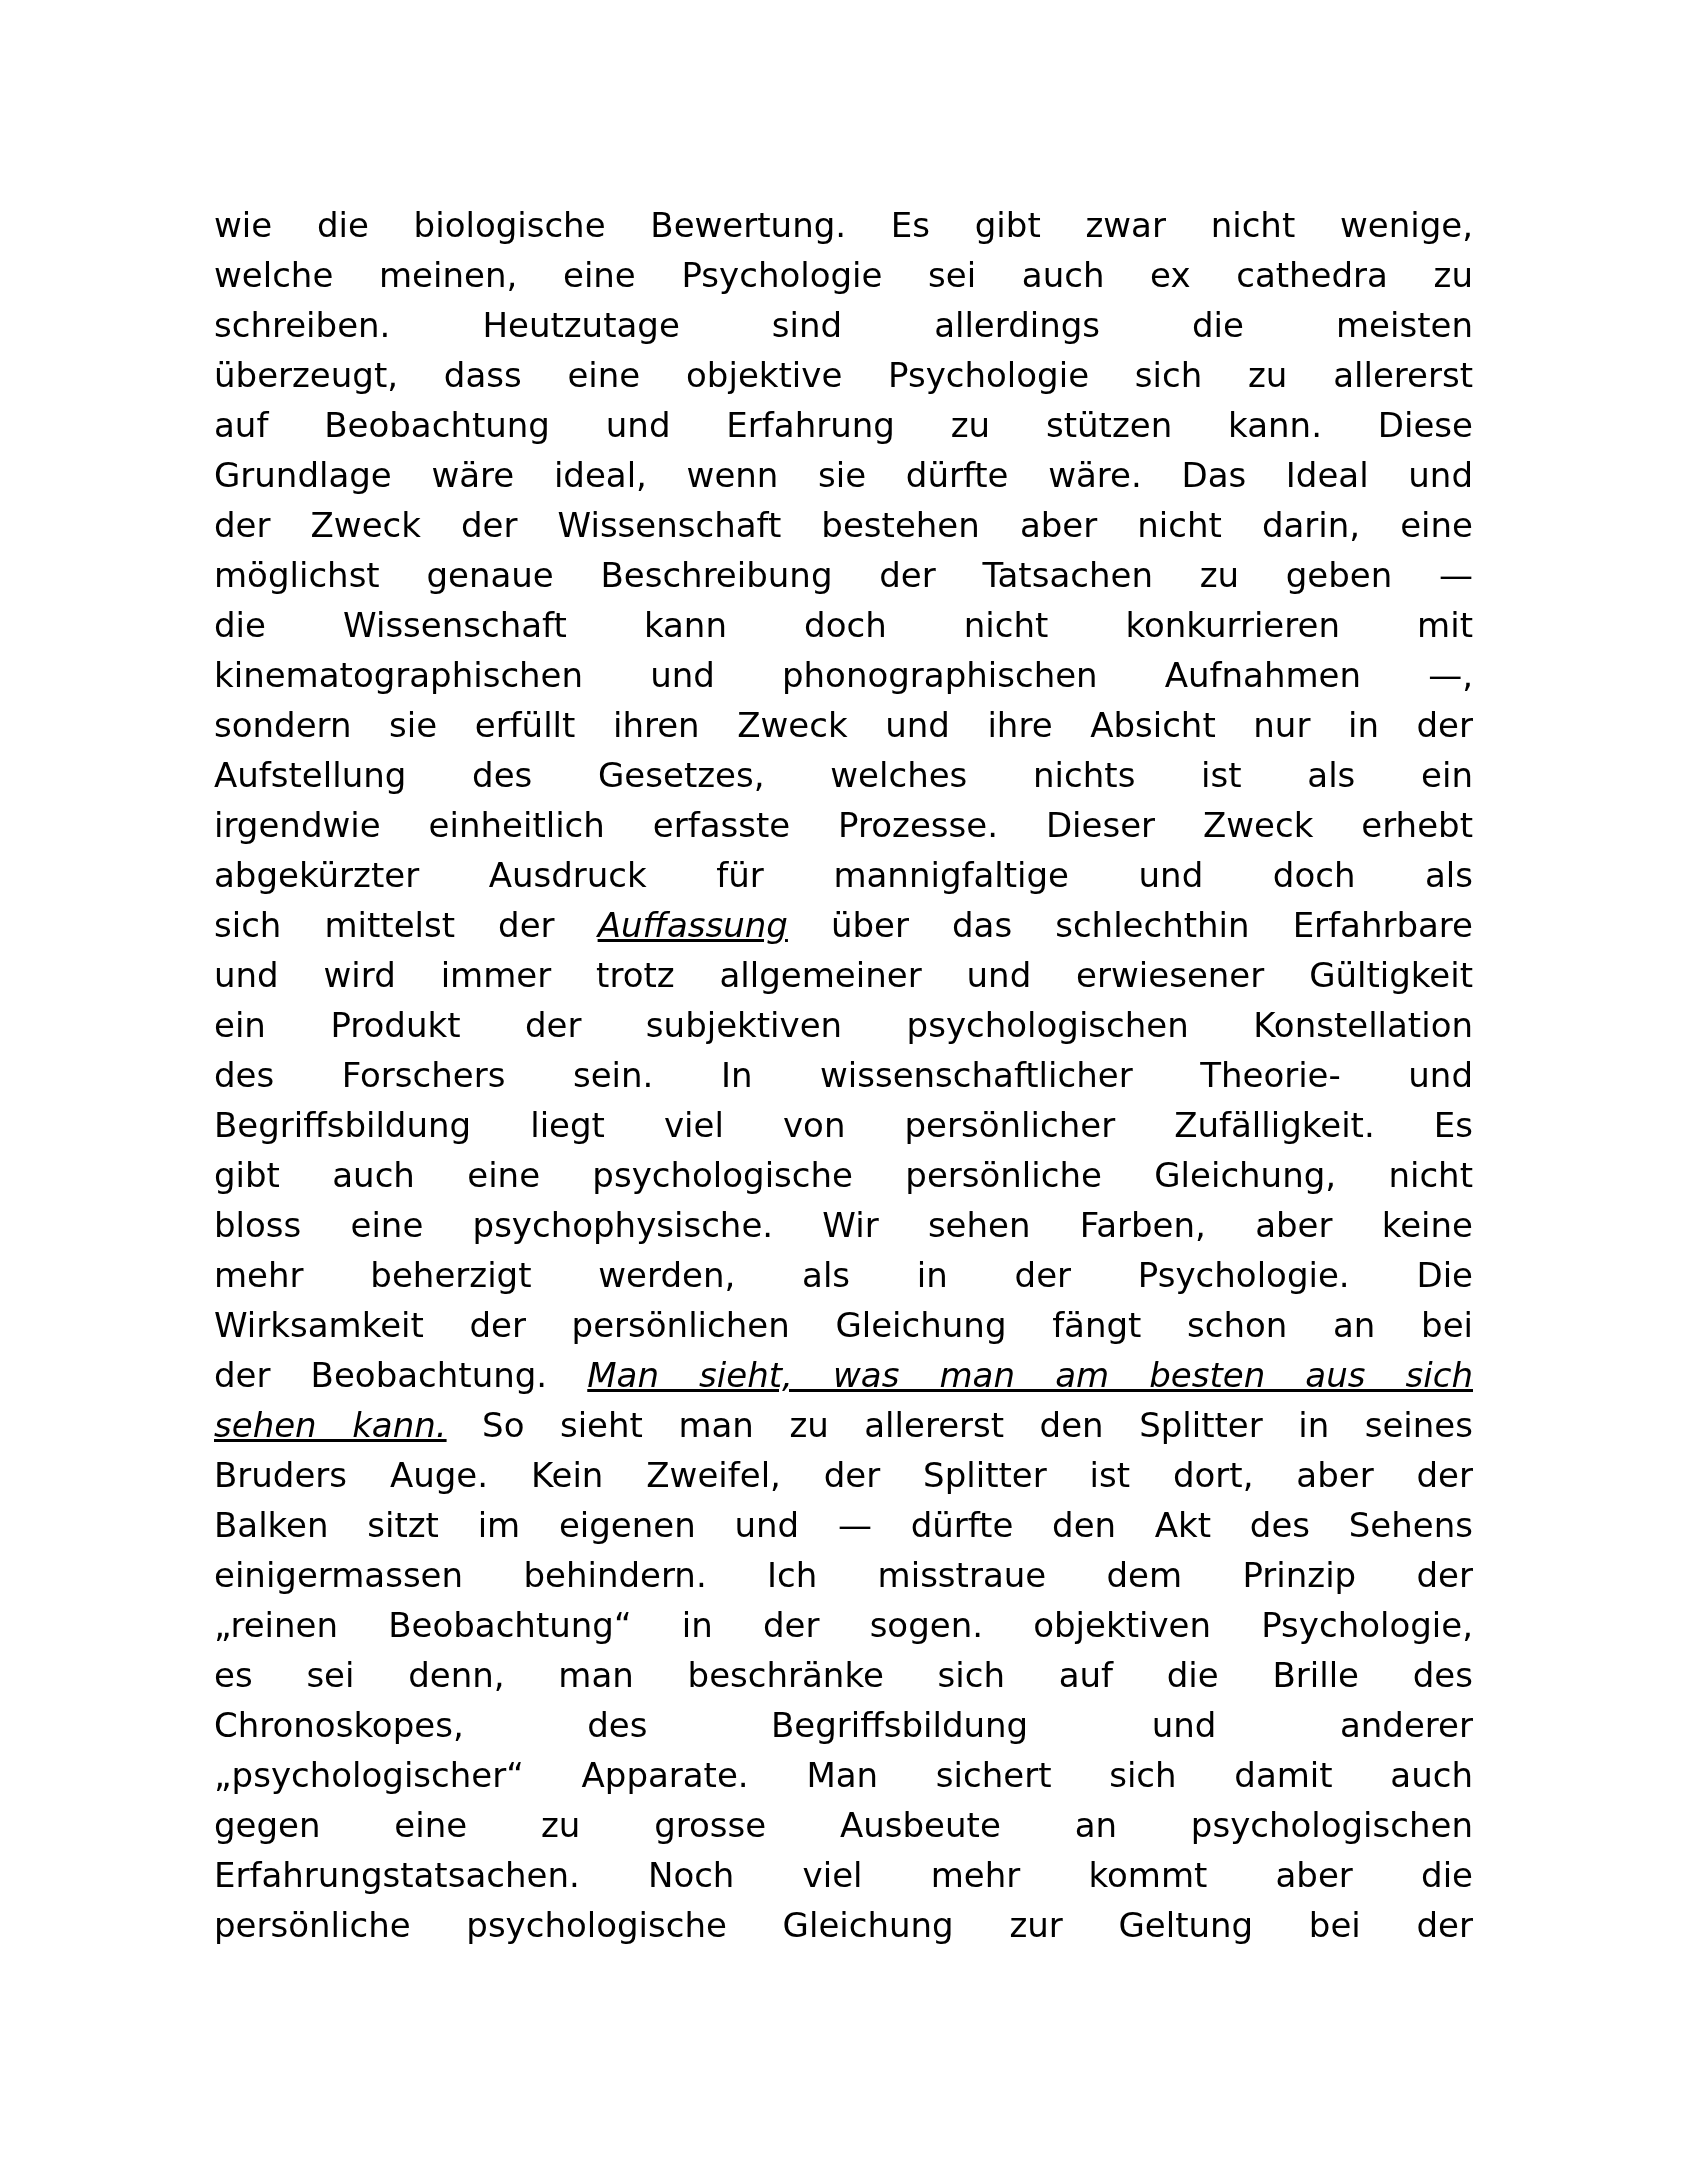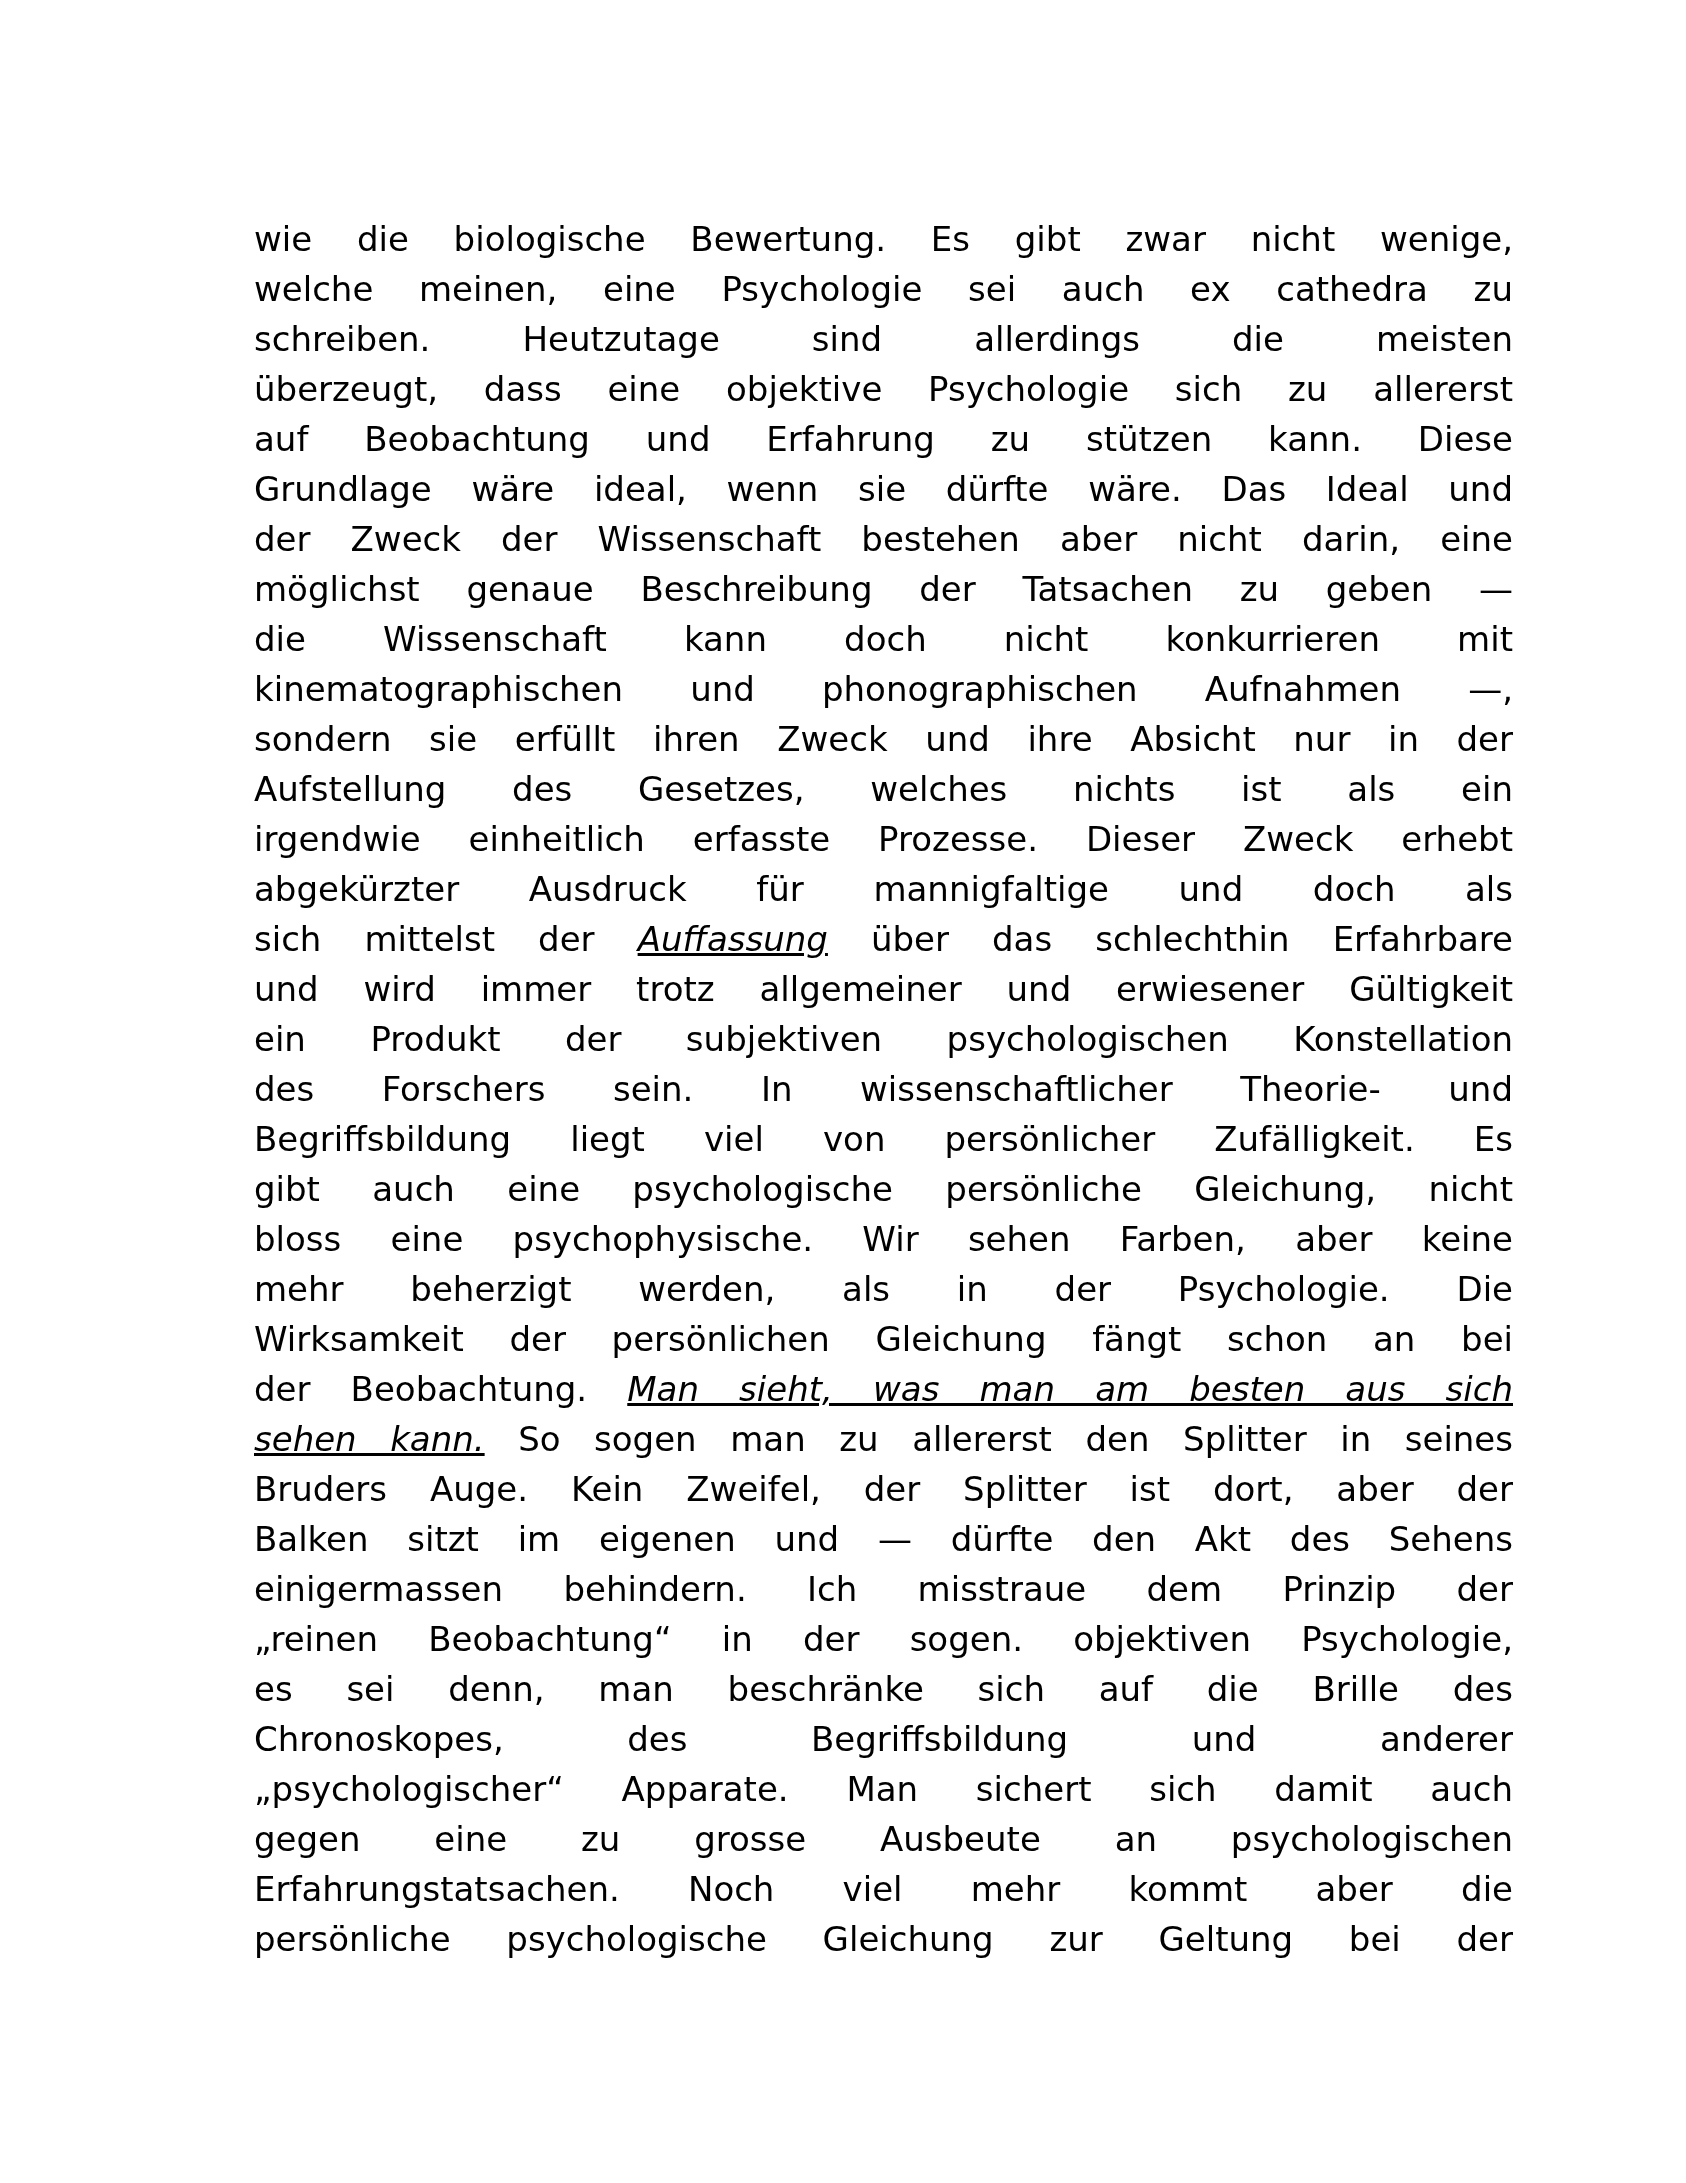--- a/index.html
+++ b/index.html
@@ -13,25 +13,24 @@
     font-family: "DejaVu Sans", sans-serif;
     overflow: hidden;
   }
   .page {
     position: absolute;
     inset: 0;
   }
   .text-block {
     position: absolute;
     left: 214px;
-    top: 214px;
+    top: 200px;
     width: 1259px;
     font-size: 34px;
     line-height: 50px;
-    margin-left: 40px;
   }
   .line {
     text-align: justify;
     text-align-last: justify;
     -moz-text-align-last: justify;
     white-space: normal;
   }
   .line span.italic {
     font-style: italic;
     text-decoration: underline;
@@ -59,21 +58,21 @@
       <div class="line"><span>sich mittelst der </span><span class="italic">Auffassung</span><span> über das schlechthin Erfahrbare</span></div>
       <div class="line"><span>und wird immer trotz allgemeiner und erwiesener Gültigkeit</span></div>
       <div class="line"><span>ein Produkt der subjektiven psychologischen Konstellation</span></div>
       <div class="line"><span>des Forschers sein. In wissenschaftlicher Theorie- und</span></div>
       <div class="line"><span>Begriffsbildung liegt viel von persönlicher Zufälligkeit. Es</span></div>
       <div class="line"><span>gibt auch eine psychologische persönliche Gleichung, nicht</span></div>
       <div class="line"><span>bloss eine psychophysische. Wir sehen Farben, aber keine</span></div>
       <div class="line"><span>mehr beherzigt werden, als in der Psychologie. Die</span></div>
       <div class="line"><span>Wirksamkeit der persönlichen Gleichung fängt schon an bei</span></div>
       <div class="line"><span>der Beobachtung. </span><span class="italic">Man sieht, was man am besten aus sich</span></div>
-      <div class="line"><span class="italic">sehen kann.</span><span> So sogen man zu allererst den Splitter in seines</span></div>
+      <div class="line"><span class="italic">sehen kann.</span><span> So sieht man zu allererst den Splitter in seines</span></div>
       <div class="line"><span>Bruders Auge. Kein Zweifel, der Splitter ist dort, aber der</span></div>
       <div class="line"><span>Balken sitzt im eigenen und — dürfte den Akt des Sehens</span></div>
       <div class="line"><span>einigermassen behindern. Ich misstraue dem Prinzip der</span></div>
       <div class="line"><span>„reinen Beobachtung“ in der sogen. objektiven Psychologie,</span></div>
       <div class="line"><span>es sei denn, man beschränke sich auf die Brille des</span></div>
       <div class="line"><span>Chronoskopes, des Begriffsbildung und anderer</span></div>
       <div class="line"><span>„psychologischer“ Apparate. Man sichert sich damit auch</span></div>
       <div class="line"><span>gegen eine zu grosse Ausbeute an psychologischen</span></div>
       <div class="line"><span>Erfahrungstatsachen. Noch viel mehr kommt aber die</span></div>
       <div class="line"><span>persönliche psychologische Gleichung zur Geltung bei der</span></div>

